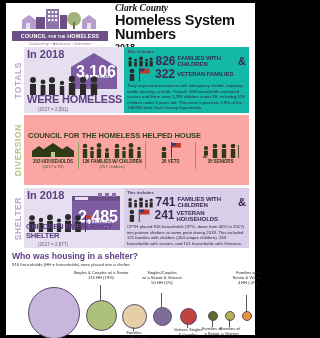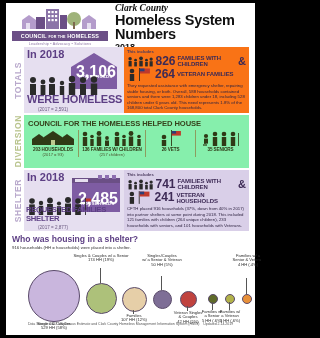--- a/index.html
+++ b/index.html
@@ -31,30 +31,30 @@
   
   .totals-left{width:100px;flex:0 0 100px;background:#e6dff0;position:relative;padding:2px 3px;box-sizing:border-box;}
   .in2018{color:#5d3f84;font-size:11px;font-weight:bold;line-height:11px;}
   .house-shape{position:absolute;right:4px;top:4px;width:52px;height:40px;}
   .big-num{position:absolute;right:6px;top:16px;color:#fff;font-size:16px;font-weight:bold;text-align:center;width:44px;}
   .hh-lab{position:absolute;right:6px;top:27px;color:#fff;font-size:4.3px;font-weight:bold;text-align:center;width:44px;letter-spacing:.3px;}
   .were-home{position:absolute;left:3px;bottom:8px;color:#5d3f84;font-size:11px;font-weight:bold;letter-spacing:-.2px;}
   .sub-paren{position:absolute;left:14px;bottom:1px;color:#6b5a80;font-size:4.6px;}
   .ppl-row{position:absolute;left:3px;bottom:18px;display:flex;align-items:flex-end;gap:1px;}
 
-  .totals-right{flex:1;background:#f97316;padding:2px 3px;box-sizing:border-box;position:relative;}
+  .totals-right{flex:1;background:#14b8a6;padding:2px 3px;box-sizing:border-box;position:relative;}
   .incl{font-size:4.2px;color:#4a3a5e;font-weight:bold;}
   .stat-line{display:flex;align-items:center;gap:2px;}
   .stat-num{font-size:12px;font-weight:bold;color:#3d2a55;}
   .stat-txt{font-size:6px;font-weight:bold;color:#3d2a55;letter-spacing:-.1px;}
   .amp{font-size:11px;font-weight:bold;color:#3d2a55;}
   .para{font-size:4.3px;line-height:5.6px;color:#2e2340;margin-top:2px;}
 
   
-  .div-box{flex:1;background:#86efac;padding:4px 4px;box-sizing:border-box;}
+  .div-box{flex:1;background:#fca5a5;padding:16px 4px;box-sizing:border-box;}
   .div-head{font-size:7.6px;font-weight:bold;color:#36421c;letter-spacing:-.1px;}
   .div-cols{display:flex;margin-top:2px;}
   .div-col{flex:1;text-align:center;padding:0 2px;border-right:1px solid #8d9c5f;}
   .div-col:last-child{border-right:none;}
   .div-ico{height:16px;display:flex;align-items:flex-end;justify-content:center;gap:1px;}
   .div-lab{font-size:4.6px;font-weight:bold;color:#2f3a16;margin-top:1px;letter-spacing:-.1px;}
   .div-sub{font-size:4.1px;color:#4b5630;}
 
   
   .sh-left{width:100px;flex:0 0 100px;background:#e6dff0;position:relative;padding:2px 3px;box-sizing:border-box;}
@@ -178,21 +178,21 @@
         <div class="stat-line" style="margin-top:-1px;">
           <svg width="26" height="14" viewBox="0 0 26 14">
             <g fill="#2a2a2a">
                   <circle cx="5" cy="4" r="2.3"></circle>
                   <rect x="2.8" y="7" width="4.4" height="7"></rect>
                 </g>
             <rect x="12" y="1" width=".9" height="13" fill="#2a2a2a"></rect>
             <rect x="12.9" y="1.5" width="10" height="5" fill="#c0392b"></rect>
             <rect x="12.9" y="1.5" width="4.6" height="2.8" fill="#2c3e77"></rect>
           </svg>
-          <span class="stat-num">264</span>
+          <span class="stat-num">322</span>
           <span class="stat-txt">VETERAN FAMILIES</span>
         </div>
         <div class="para">They requested assistance with emergency shelter, repairing stable housing, or both. Overall, 588 households contained seniors and there were 1,283 children under 18, including 528 children under 6 years old. This need represents 1.8% of the 168,800 total Clark County households.</div>
       </div>
     </div>
   </div>
 
   <div class="band">
     <div class="side green">
           <span>DIVERSION</span>
@@ -311,21 +311,21 @@
                   <rect x="29.9" y="11.2" width="4.2" height="8.8"></rect>
               <circle cx="41" cy="5" r="3"></circle>
                   <rect x="38" y="8.6" width="6" height="11.4"></rect>
               <circle cx="51" cy="6" r="2.8"></circle>
                   <rect x="48.2" y="9.4" width="5.6" height="10.6"></rect>
               <rect x="58" y="3" width=".9" height="17"></rect>
                   <rect x="58.9" y="3.5" width="5" height="3" fill="#c0392b"></rect>
             </g>
           </svg>
         </div>
-        <div class="req-em">REQUESTED FAMILIES SHELTER</div>
+        <div class="req-em">CHILDREN EMERGENCY SHELTER</div>
         <div class="sub-paren">(2017 = 2,877)</div>
       </div>
       <div class="sh-right">
         <div class="incl">This includes</div>
         <div class="stat-line">
           <svg width="34" height="14" viewBox="0 0 34 14">
             <g fill="#2a2a2a">
               <circle cx="4" cy="4" r="2.2"></circle>
                   <rect x="2" y="7" width="4" height="7"></rect>
               <circle cx="11" cy="6" r="1.8"></circle>

